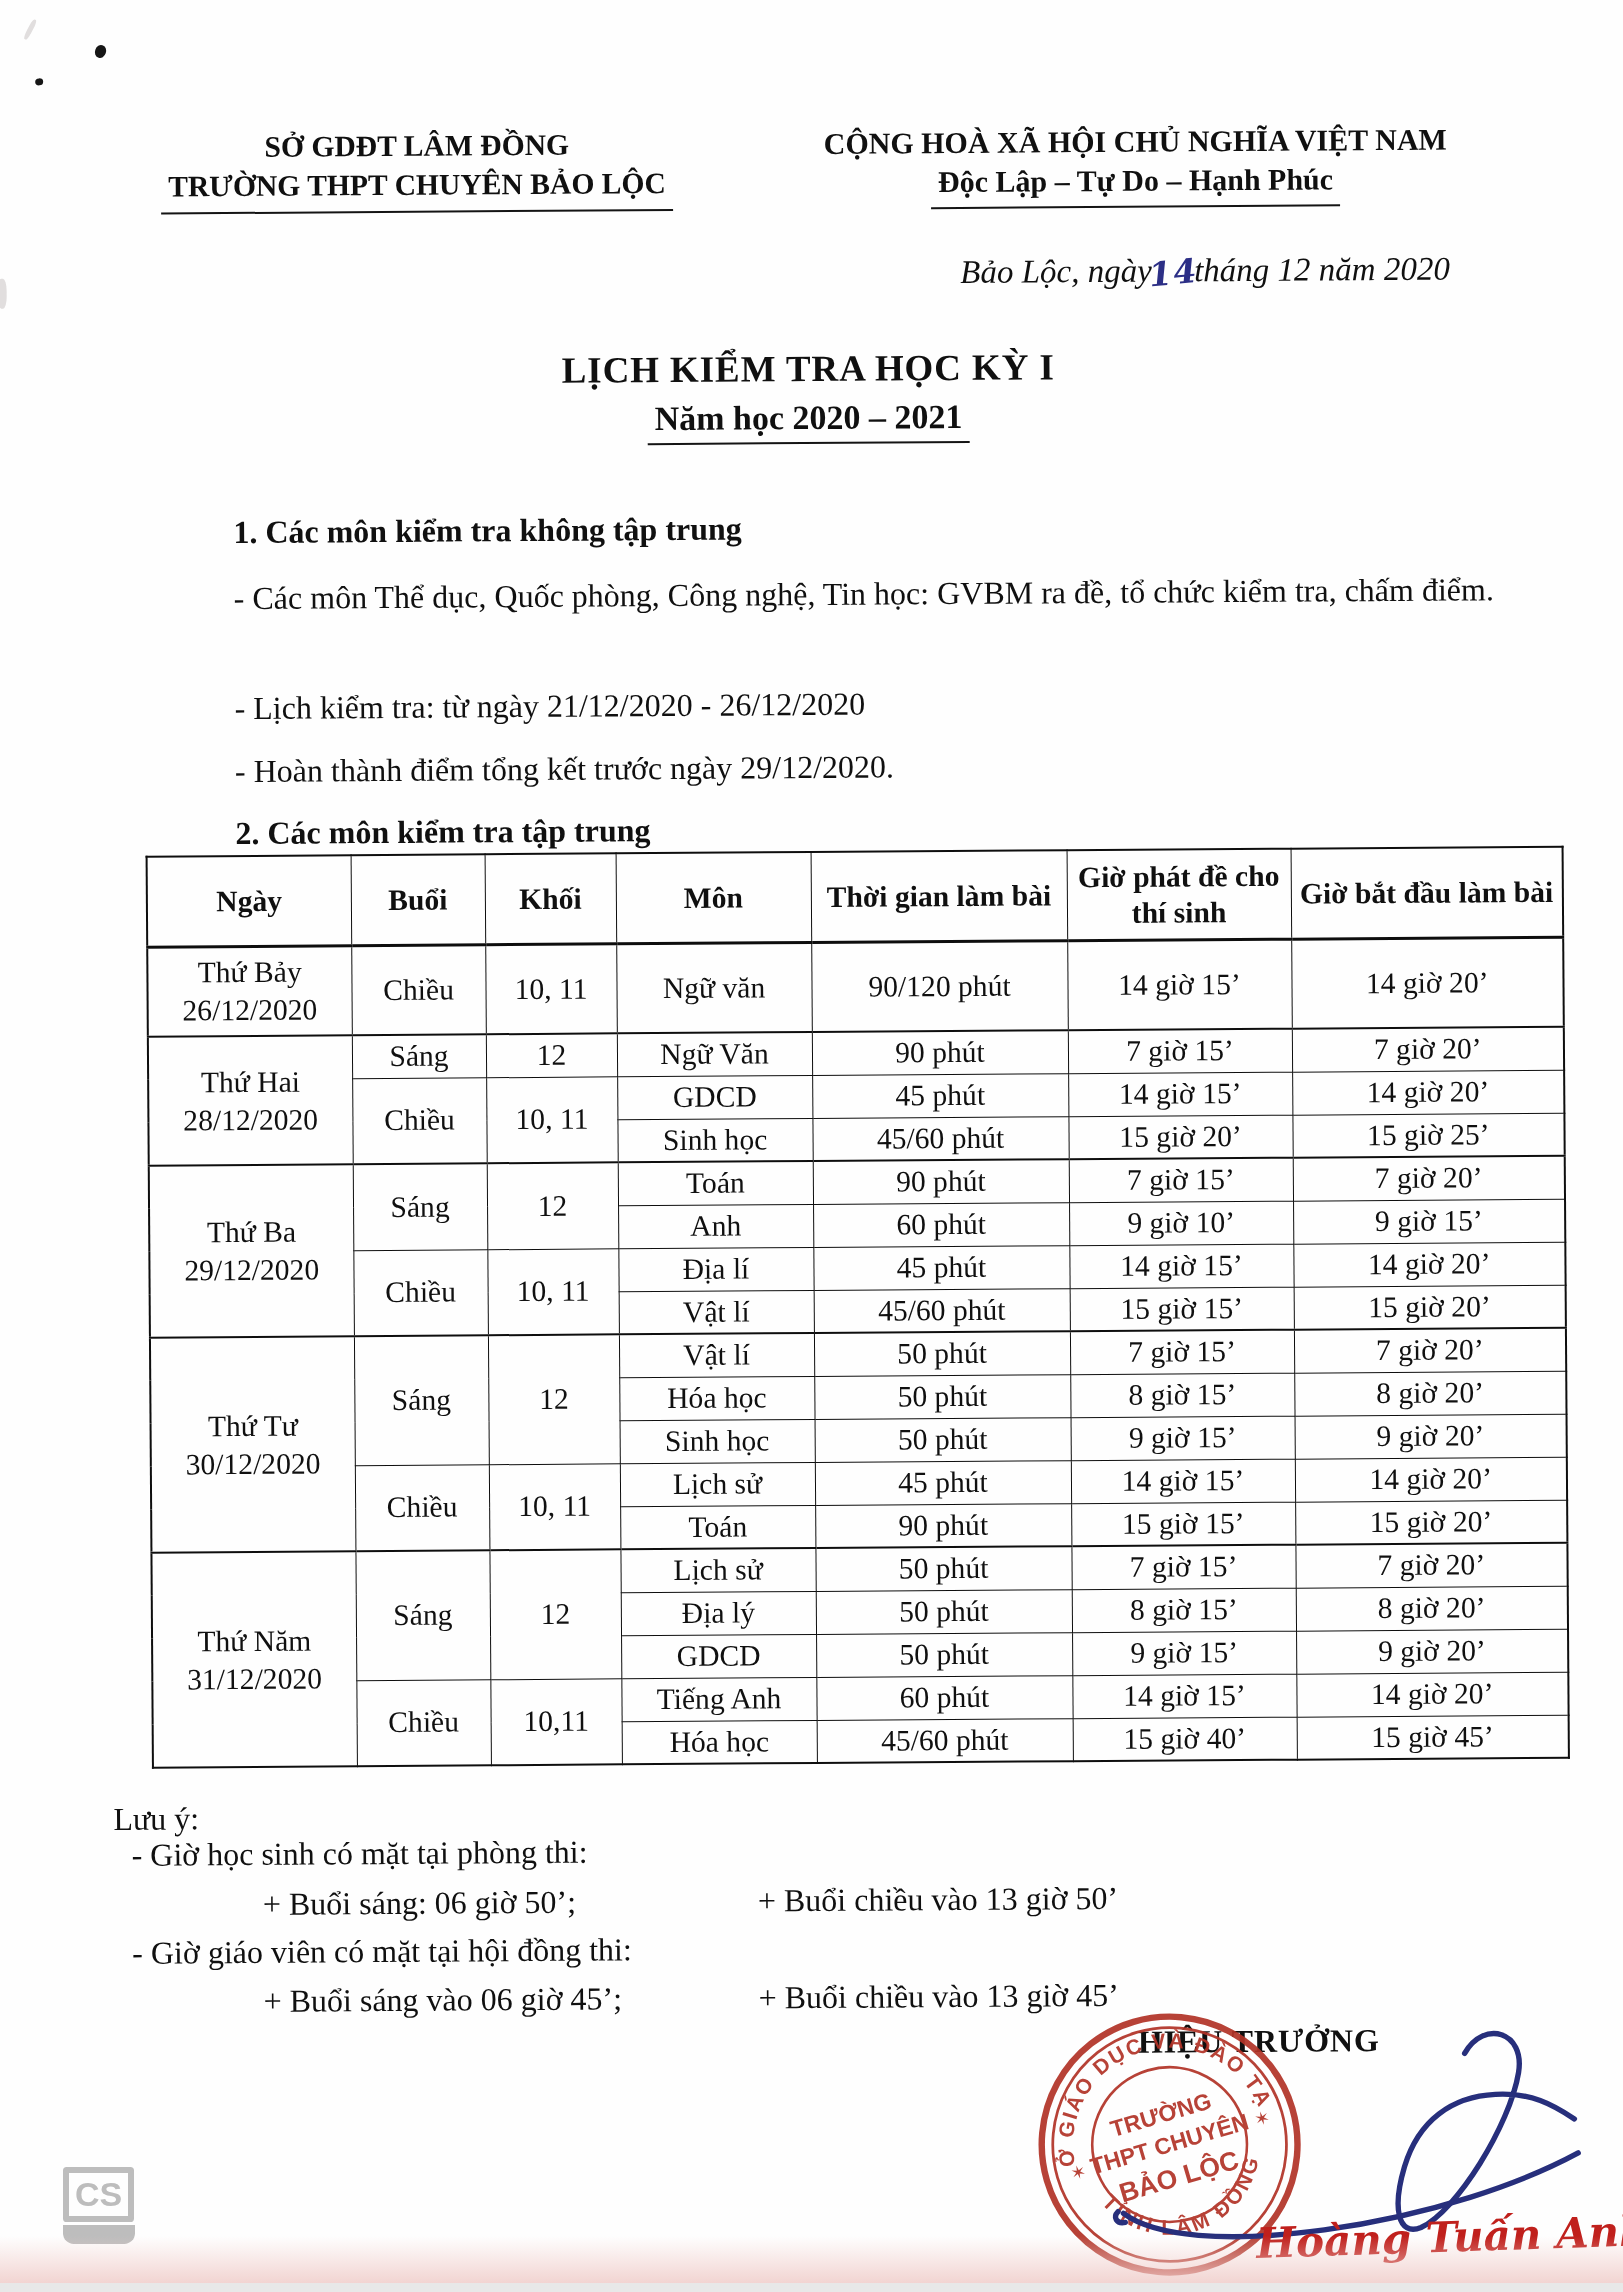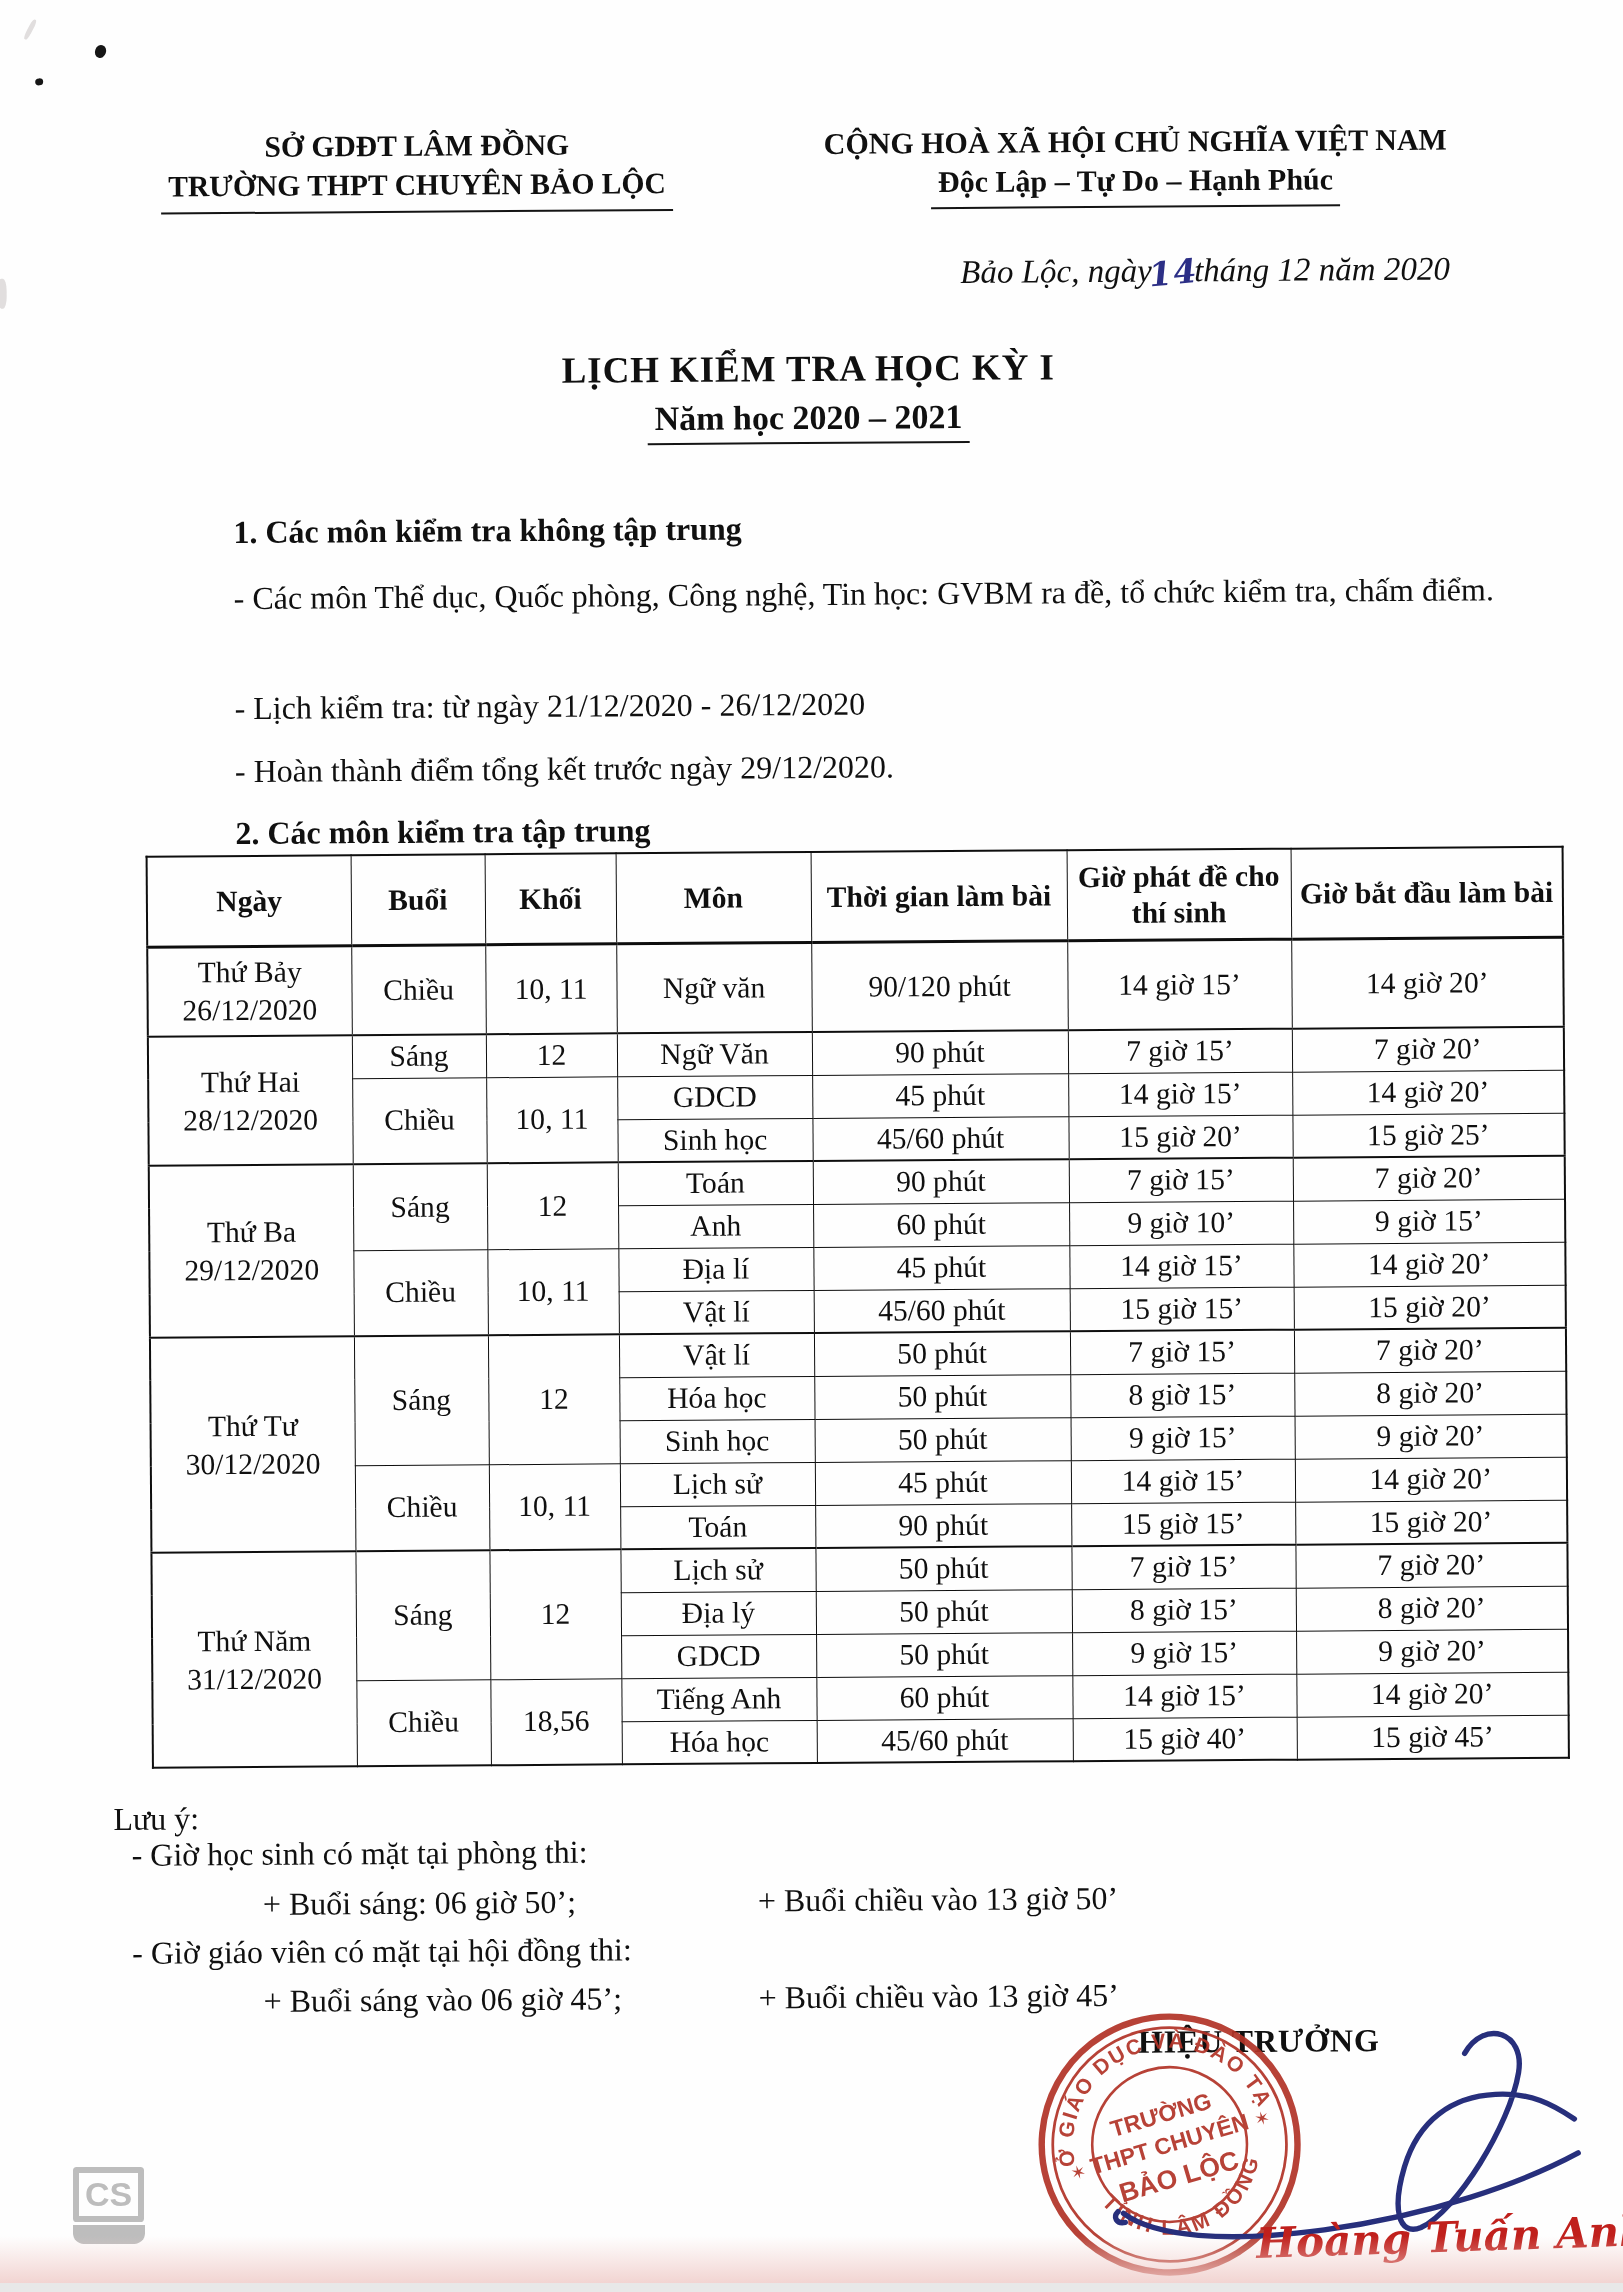--- a/index.html
+++ b/index.html
@@ -72,21 +72,21 @@
   .stamp{position:absolute;top:2009px;left:1023px;width:276px;height:276px;
     transform:rotate(-16deg);opacity:.92;}
   .signature-svg{position:absolute;top:2031px;left:1082px;width:502px;height:224px;}
   .sig-name{
     position:absolute;top:2217px;left:1247px;
     font-size:42px;font-weight:bold;font-style:italic;color:#c0201c;
     font-family:"DejaVu Serif",serif;white-space:nowrap;
     transform:rotate(-1.5deg);
   }
   
-  .watermark{position:absolute;top:2167px;left:73px;display:flex;align-items:flex-start;gap:10px;}
+  .watermark{position:absolute;top:2167px;left:63px;display:flex;align-items:flex-start;gap:10px;}
   .cs-logo{width:73px;}
   .cs-box{
     width:59px;height:43px;border:6.3px solid #bdbdbd;border-radius:3.6px;
     display:flex;align-items:center;justify-content:center;
     font-family:"Liberation Sans",sans-serif;font-weight:bold;font-size:34px;color:#bdbdbd;
   }
   .cs-tab{width:72px;height:19.7px;background:#bdbdbd;border-radius:0 0 10.7px 10.7px;margin-top:2.7px;}
   .cs-text{
     font-family:"Liberation Sans",sans-serif;font-size:49px;color:#bdbdbd;
     line-height:72px;white-space:nowrap;
@@ -279,21 +279,21 @@
             <td>8 giờ 20’</td>
           </tr>
           <tr>
             <td>GDCD</td>
             <td>50 phút</td>
             <td>9 giờ 15’</td>
             <td>9 giờ 20’</td>
           </tr>
           <tr>
             <td rowspan="2">Chiều</td>
-            <td rowspan="2">18,56</td>
+            <td rowspan="2">10,11</td>
             <td>Tiếng Anh</td>
             <td>60 phút</td>
             <td>14 giờ 15’</td>
             <td>14 giờ 20’</td>
           </tr>
           <tr>
             <td>Hóa học</td>
             <td>45/60 phút</td>
             <td>15 giờ 40’</td>
             <td>15 giờ 45’</td>

